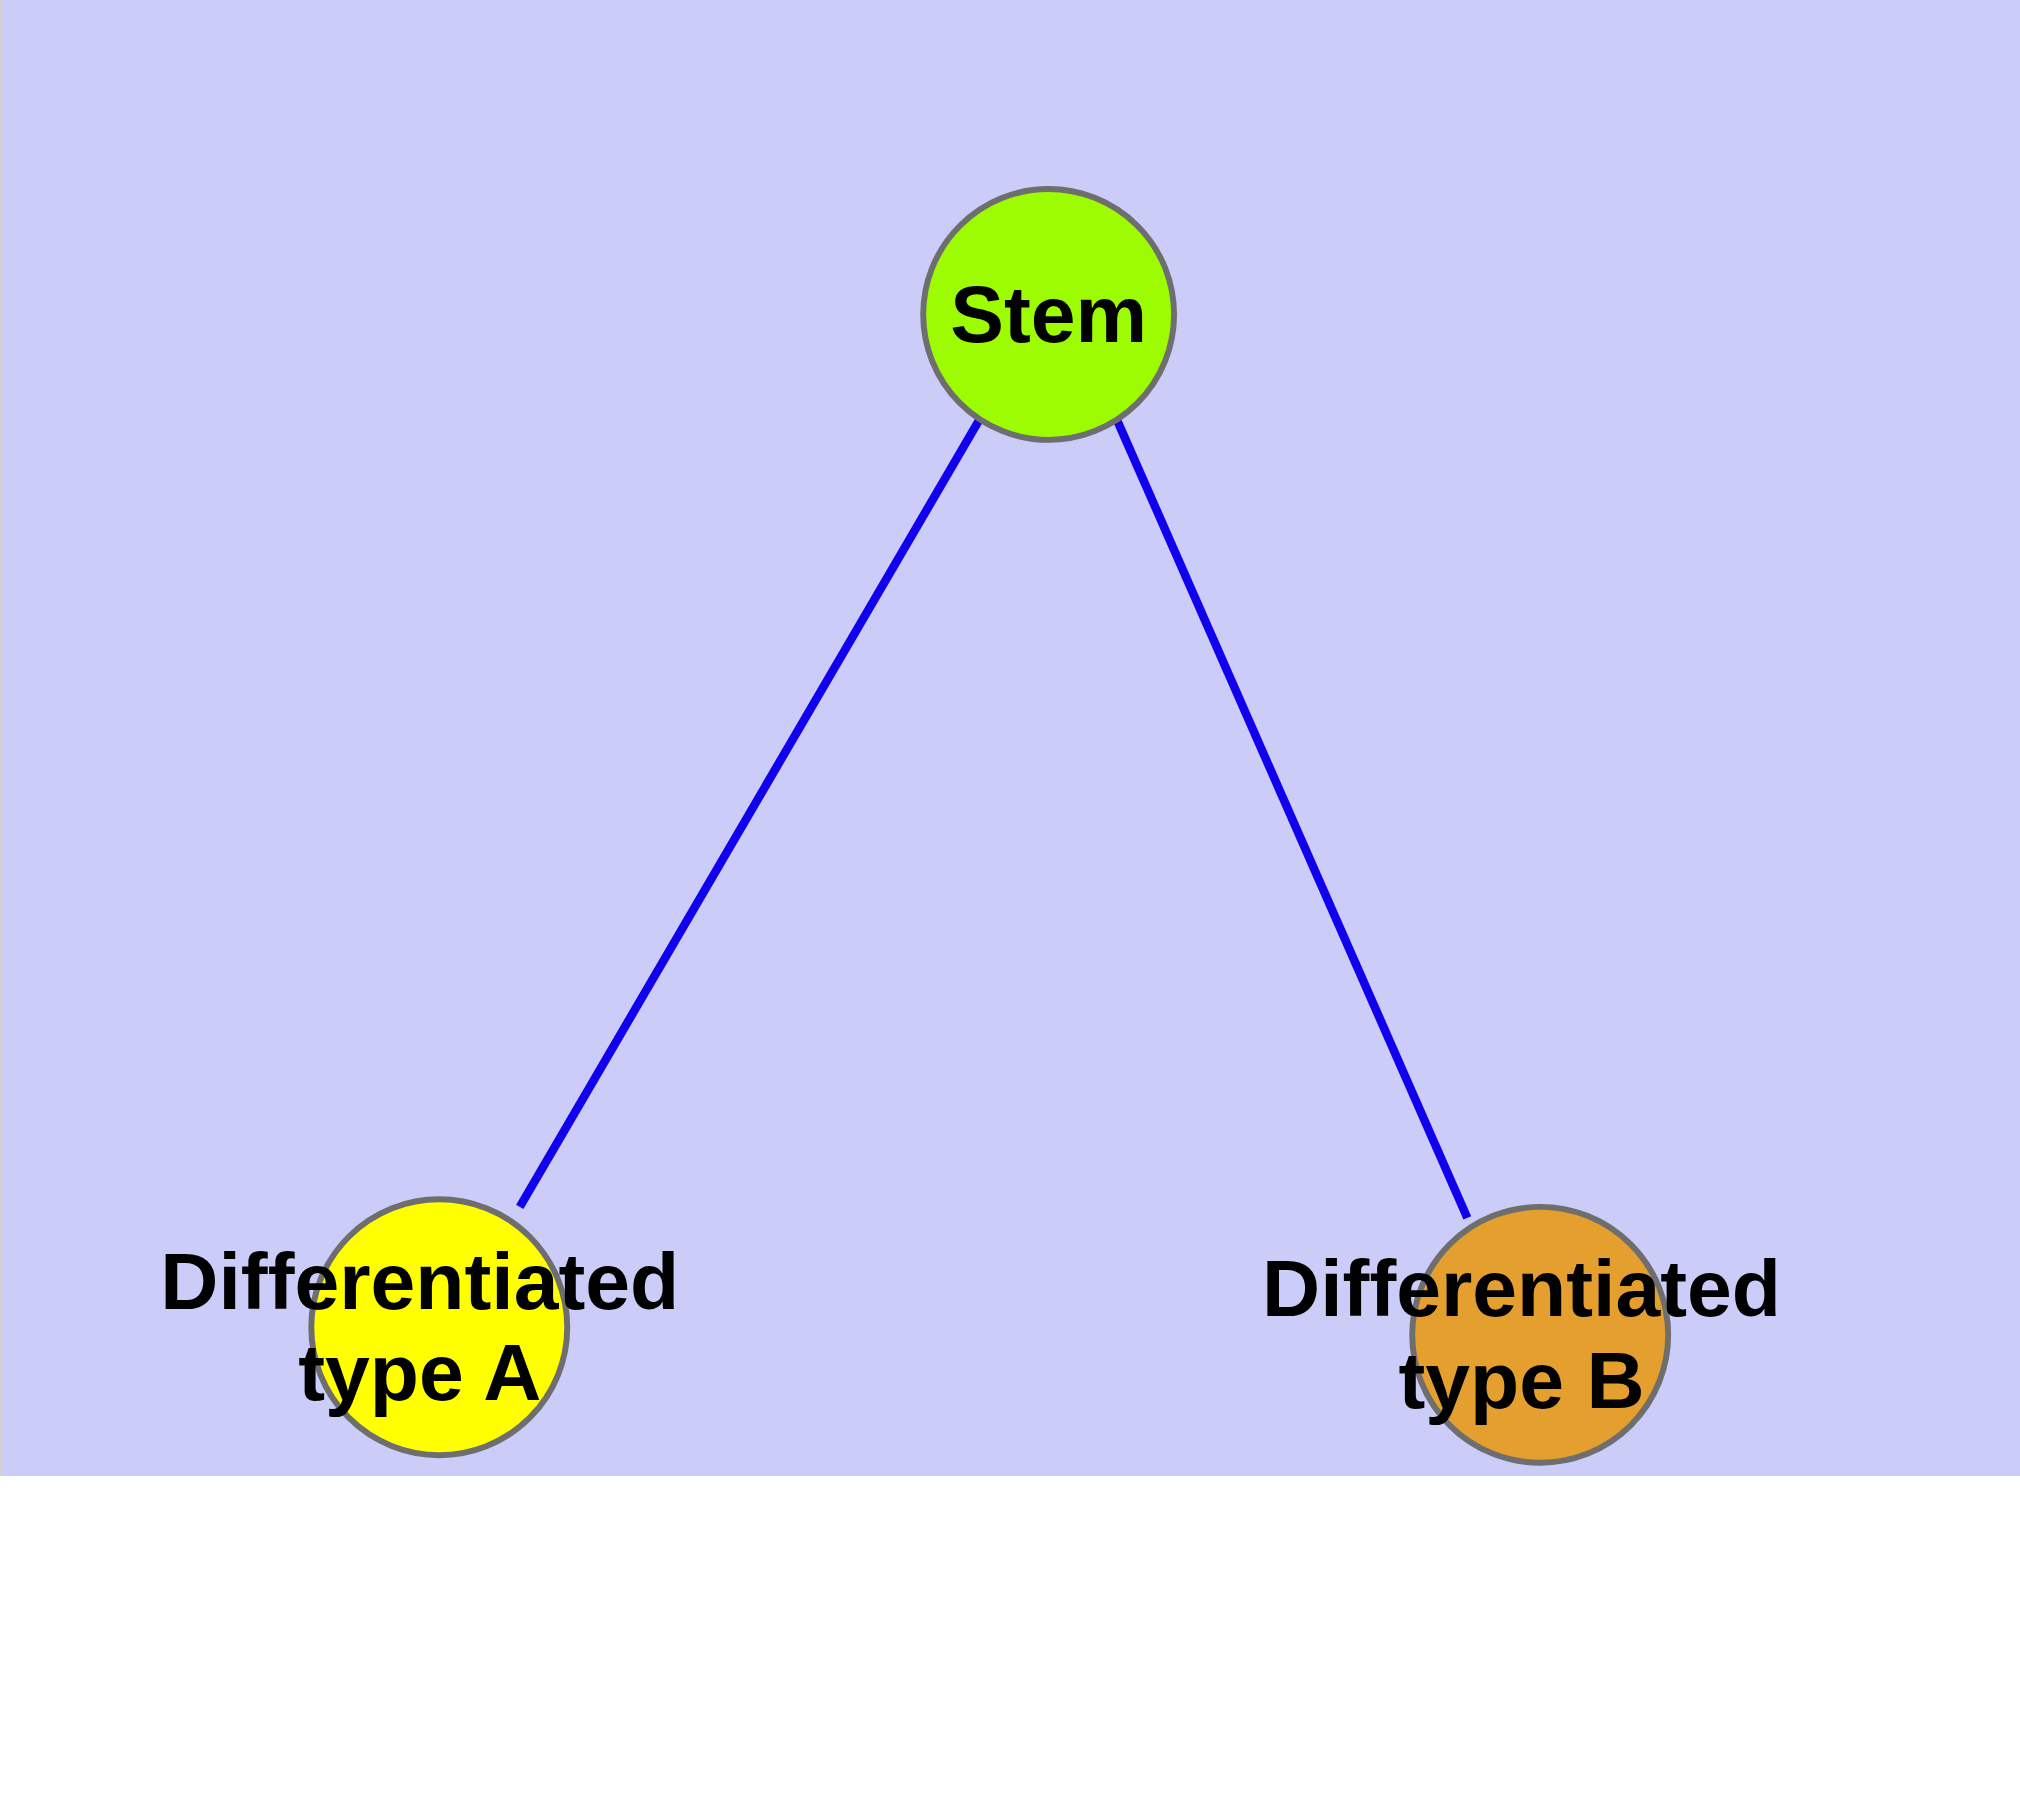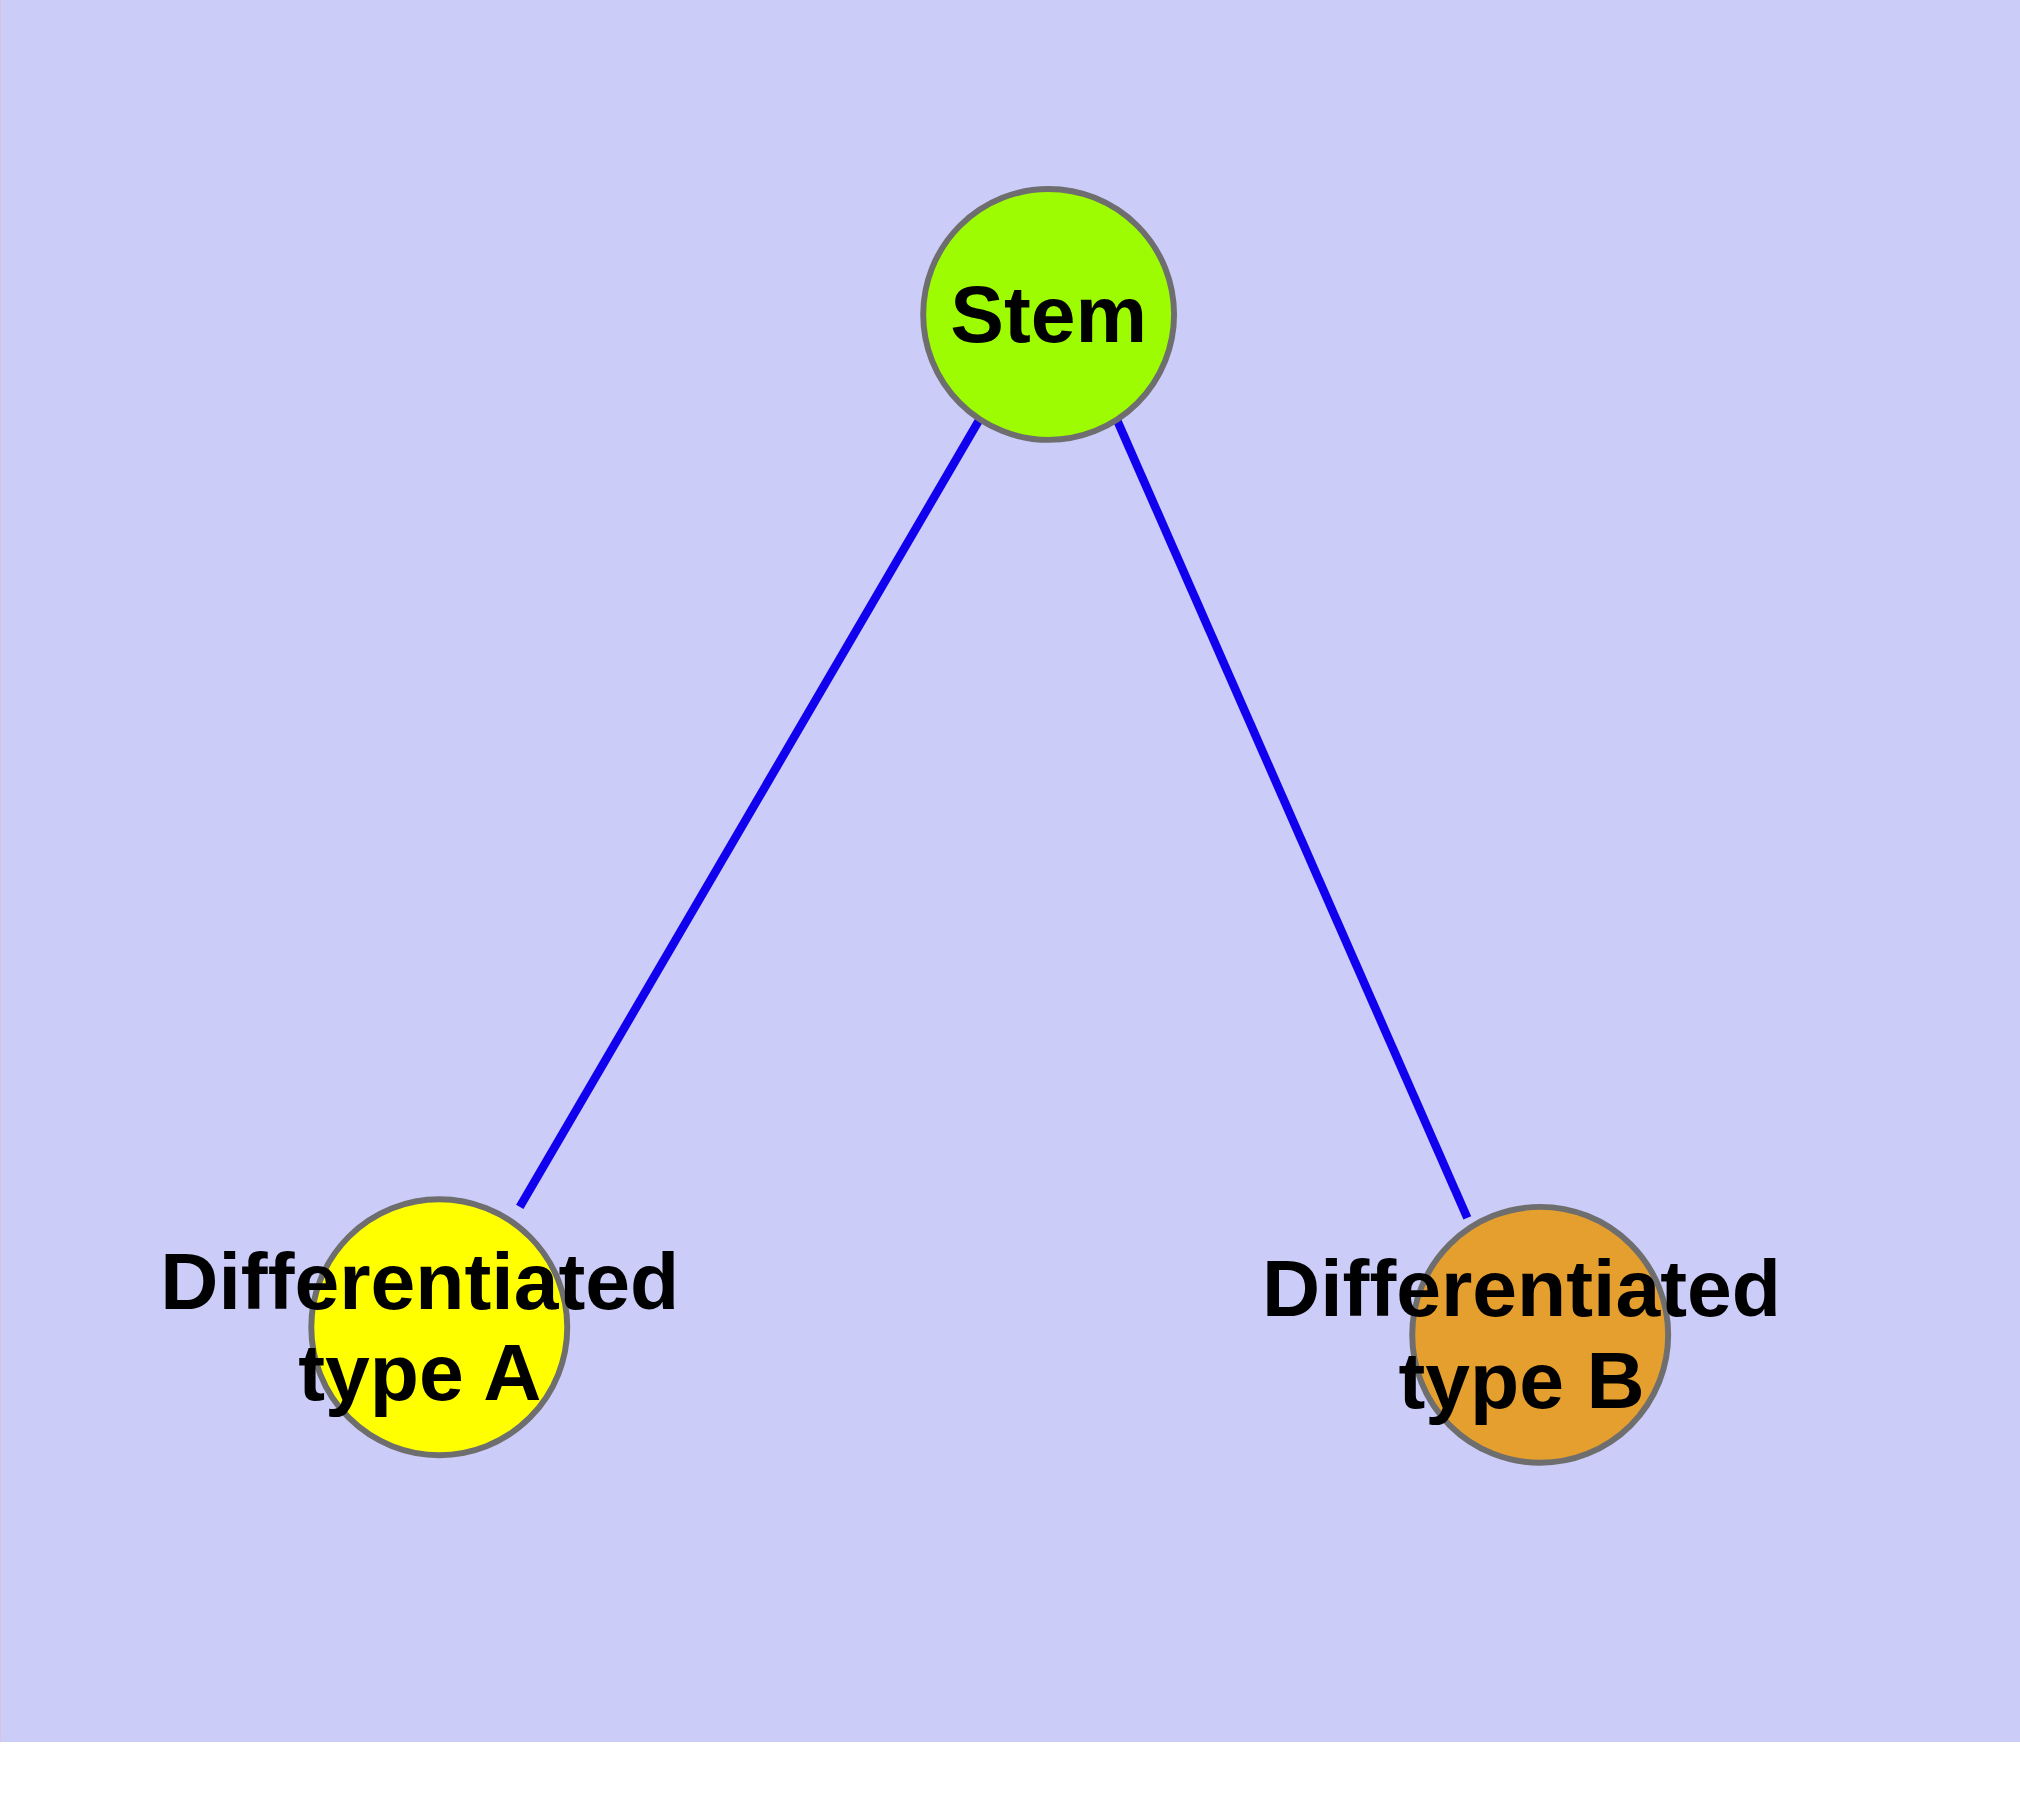--- a/index.html
+++ b/index.html
@@ -4,22 +4,22 @@
 <title>Cell Differentiation Network</title>
 <style>
   html, body {
     margin: 0;
     padding: 0;
     background: #ffffff;
   }
   #canvas {
     position: relative;
     width: 2021px;
-    height: 1742px;
-    background: #fca5a5;
+    height: 1476px;
+    background: #fde047;
     overflow: hidden;
     font-family: "Liberation Sans", sans-serif;
   }
   #graph-svg {
     position: absolute;
     left: 0;
     top: 0;
     width: 2021px;
     height: 1812px;
     display: block;

